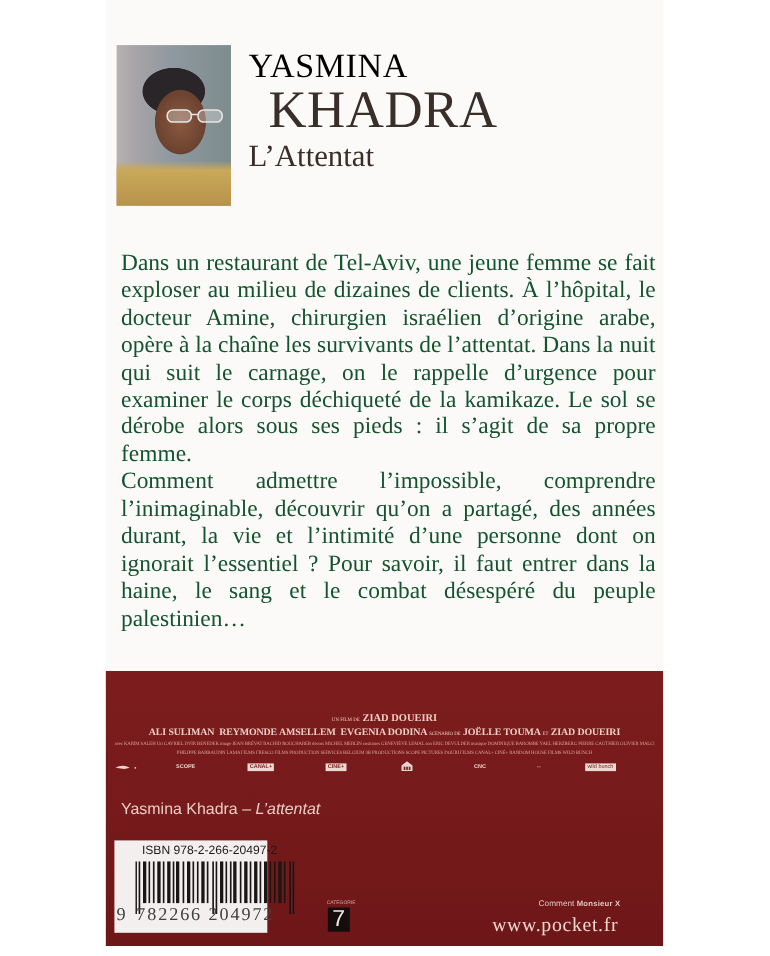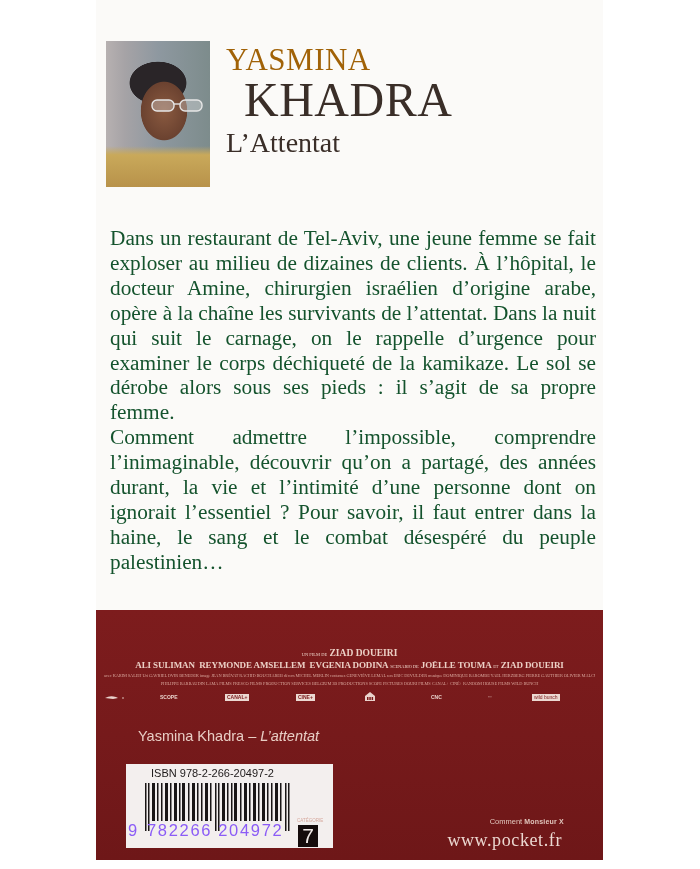--- a/index.html
+++ b/index.html
@@ -15,21 +15,21 @@
       radial-gradient(ellipse 40px 30px at 52px 42px, #2a2528 0%, #2a2528 70%, transparent 72%),
       linear-gradient(180deg, transparent 0%, transparent 72%, #c9a95a 78%, #b8924a 100%),
       linear-gradient(90deg, #b7b1b1 0%, #a6a3a6 18%, #8e98a0 50%, #7d8c8c 100%);
   }
   .photo .glasses {
     position:absolute; left:44px; top:58px; width:58px; height:14px;
   }
   .author-first {
     position:absolute; left:130px; top:42px;
     font-family:"Liberation Serif", serif; font-size:31px; letter-spacing:0.5px;
-    color:#a16207;
+    color:#000000;
     text-align:center;
   }
   .author-last {
     position:absolute; left:128px; top:72px;
     font-family:"Liberation Serif", serif; font-size:48px; letter-spacing:0.5px;
     color:#3a2e28;
     margin-left:20px;
   }
   .book-title {
     position:absolute; left:130px; top:127px;
@@ -50,29 +50,29 @@
   .credit-cast { position:absolute; top:50px; left:0; width:507px; text-align:center; font-size:9px; font-weight:bold; white-space:nowrap; letter-spacing:-0.1px; }
   .credit-cast .small { font-size:4.5px; font-weight:normal; }
   .credit-fine { position:absolute; left:8px; width:491px; text-align:center; font-size:4.4px; color:#d8a59b; white-space:nowrap; overflow:hidden; letter-spacing:-0.1px; }
   .credit-fine.l1 { top:63px; }
   .credit-fine.l2 { top:71px; }
   .logos { position:absolute; top:84px; left:0; width:507px; height:10px; }
   .logo { position:absolute; top:0; font-family:"Liberation Sans", sans-serif; font-size:5px; font-weight:bold; color:#ead3cc; line-height:7px; }
   .logo.boxed { background:#ecd9d2; color:#7a1a1b; padding:0 2px; }
   .spine-line {
     position:absolute; left:14px; top:118px;
-    font-family:"Liberation Sans", sans-serif; font-size:14.5px; color:#e8cdc4;margin-left:28px;
+    font-family:"Liberation Sans", sans-serif; font-size:14.5px; color:#e8cdc4;
   }
   .spine-line i { font-style:italic; }
   .barcode-box {
-    position:absolute; left:30px; top:154px; width:207px; height:84px; background:#f3efee;
+    position:absolute; left:8px; top:154px; width:139px; height:84px; background:#f3efee;
   }
   .isbn { position:absolute; left:0; top:3px; width:173px; text-align:center; font-family:"Liberation Sans", sans-serif; font-size:11px; color:#1e1a1a; }
   .bars { position:absolute; left:19px; top:19px; width:146px; height:48px; }
-  .ean { position:absolute; left:2px; top:57px; font-family:Liberation Sans, sans-serif; font-size:16.5px; color:#8b5cf6; letter-spacing:1.7px; white-space:nowrap; }
+  .ean { position:absolute; left:2px; top:57px; font-family:Liberation Serif, serif; font-size:16.5px; color:#404040; letter-spacing:1.7px; white-space:nowrap; }
   .ean .lead { margin-right:8px; }
   .ean .mid { margin-right:6px; }
   .cat-label { position:absolute; left:201px; top:208px; font-family:"Liberation Sans", sans-serif; font-size:4.5px; color:#d6a79c; }
   .cat-box { position:absolute; left:202px; top:215px; width:20px; height:22px; background:#150c0c; color:#efe7e5; font-family:"Liberation Sans", sans-serif; font-size:21px; line-height:22px; text-align:center; }
   .affiche { position:absolute; right:39px; top:207px; font-family:"Liberation Sans", sans-serif; font-size:7.5px; color:#e2c7be; white-space:nowrap; }
   .affiche b { font-weight:bold; font-size:7px; letter-spacing:0.2px; }
   .site { position:absolute; right:41px; top:220px; font-family:"Liberation Serif", serif; font-size:18px; color:#ecd8d1; letter-spacing:0.6px; }
 </style>
 </head>
 <body>

